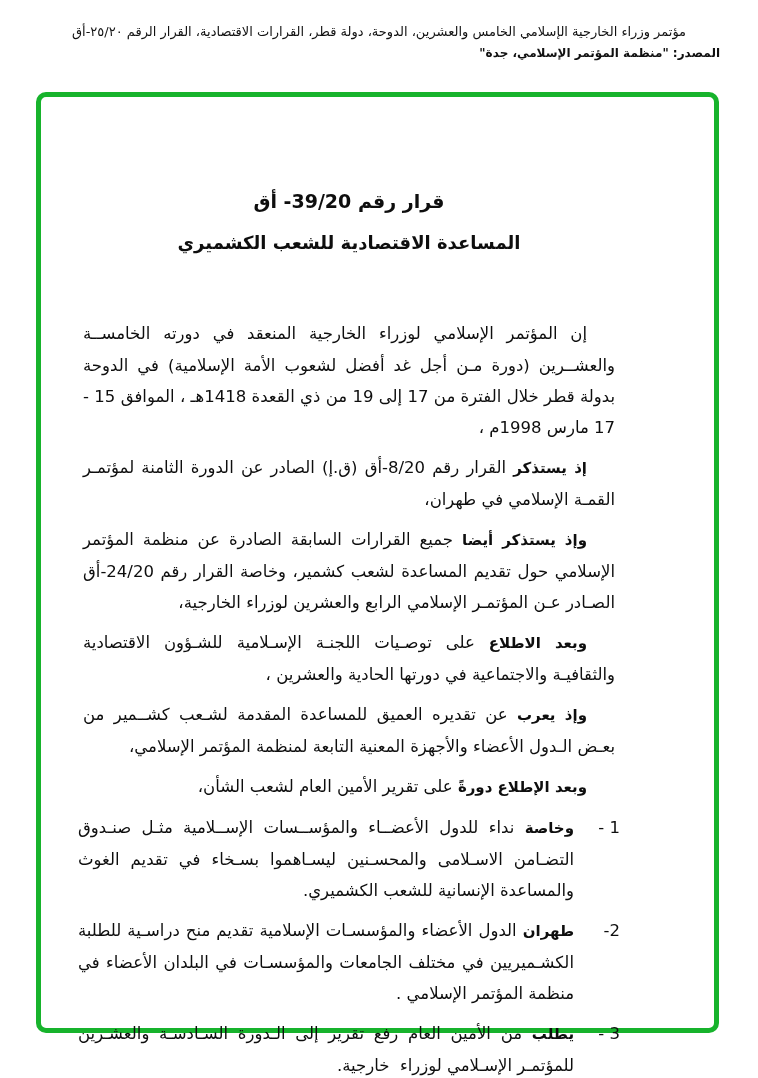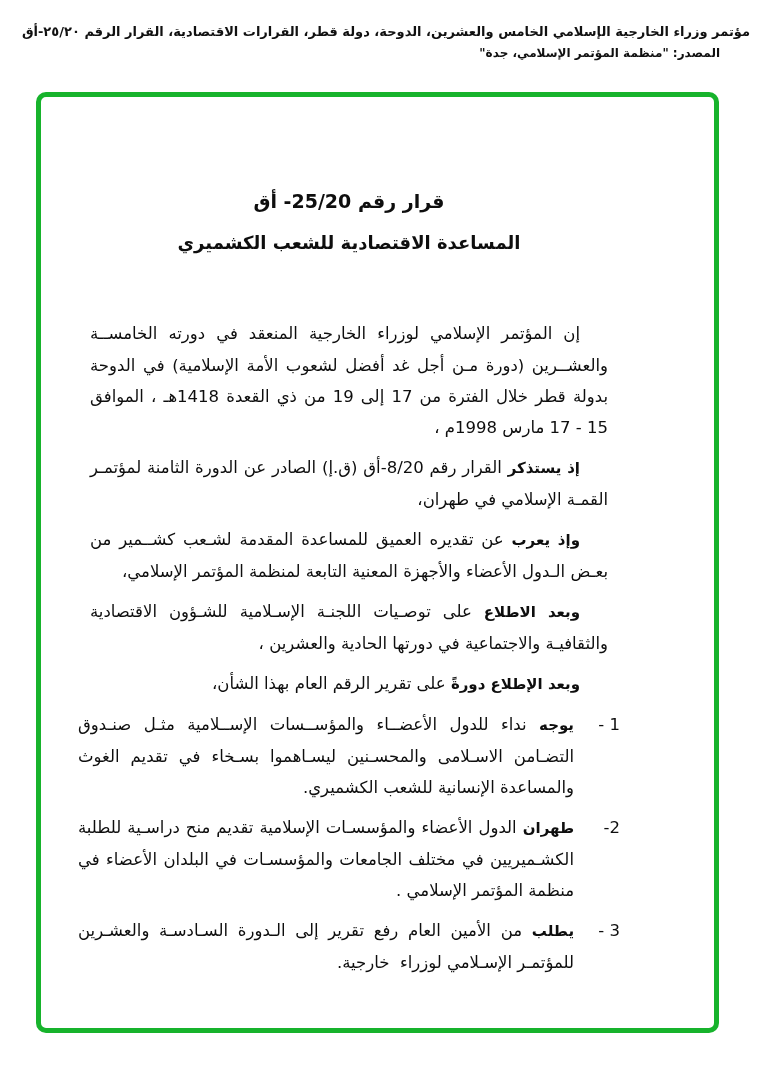--- a/index.html
+++ b/index.html
@@ -8,21 +8,21 @@
     background:#ffffff;color:#121212;
     font-family:"DejaVu Sans", sans-serif;
     overflow:hidden;
   }
   
   .header{
     position:absolute;top:24px;left:8px;right:8px;
     direction:rtl;color:#111;
   }
   .header-line1{
-    font-size:13px;font-weight:bold;text-align:right;
+    font-size:13px;font-weight:normal;text-align:center;
     letter-spacing:.2px;white-space:nowrap;
   }
   .header-line2{
     margin-top:7px;font-size:12px;font-weight:bold;
     text-align:right;padding-right:30px;
   }
   
   .green-frame{
     position:absolute;left:36px;top:92px;
     width:673px;height:931px;
@@ -36,61 +36,62 @@
   }
   .title-main{font-size:19px;font-weight:bold;margin:0 0 20px;}
   .title-mid {font-size:17px;font-weight:bold;margin:0 0 16px;letter-spacing:2px;}
   .title-sub {font-size:18px;font-weight:bold;margin:8px;}
   
   .doc-body{
     position:absolute;top:318px;right:138px;width:542px;
     direction:rtl;text-align:justify;
     font-size:16.5px;line-height:31px;color:#0e0e0e;
   }
-  .doc-body p{margin:0 12px 9px;text-indent:28px;}
+  .doc-body p{margin:0 5px 9px;text-indent:28px;}
   .lead{font-weight:bold;font-size:15px;}
   
   .item{display:flex;direction:rtl;margin:0 0 9px;}
   .item-number{
     flex:0 0 46px;font-size:16.5px;color:#0e0e0e;
     font-family:"DejaVu Sans", sans-serif;
   }
   .item-text{flex:1 1 auto;text-align:justify;}
 </style>
 </head>
 <body>
 
 <div class="header">
   <div class="header-line1">مؤتمر وزراء الخارجية الإسلامي الخامس والعشرين، الدوحة، دولة قطر، القرارات الاقتصادية، القرار الرقم ٢٥/٢٠-أق</div>
   <div class="header-line2">المصدر:  "منظمة المؤتمر الإسلامي، جدة"</div>
 </div>
 
 <div class="green-frame"></div>
 
 <div class="titles">
-  <div class="title-main">قرار رقم 25/20- أق</div>
+  <div class="title-main">قرار رقم 39/20- أق</div>
   <div class="title-sub">المساعدة الاقتصادية للشعب الكشميري</div>
 </div>
 
 <div class="doc-body">
 
   <p><span class="lead"></span> <span>إن المؤتمر الإسلامي لوزراء الخارجية المنعقد في دورته الخامســة والعشــرين (دورة مـن أجل غد أفضل لشعوب الأمة الإسلامية) في الدوحة بدولة قطر خلال الفترة من 17 إلى 19 من ذي القعدة 1418هـ ، الموافق 15 - 17 مارس 1998م ،</span></p>
 
   <p><span class="lead">إذ يستذكر</span> <span>القرار رقم 8/20-أق (ق.إ) الصادر عن الدورة الثامنة لمؤتمـر القمـة الإسلامي في طهران،</span></p>
 
+  <p><span class="lead">وإذ يستذكر أيضا</span> <span>جميع القرارات السابقة الصادرة عن منظمة المؤتمر الإسلامي حول تقديم المساعدة لشعب كشمير،  وخاصة القرار رقم 24/20-أق الصـادر عـن المؤتمـر الإسلامي الرابع والعشرين لوزراء الخارجية،</span></p>
+
+  <p><span class="lead">وبعد الاطلاع</span> <span>على توصـيات اللجنـة الإسـلامية للشـؤون الاقتصادية والثقافيـة والاجتماعية في دورتها الحادية والعشرين ،</span></p>
 
   <p><span class="lead">وإذ يعرب</span> <span>عن تقديره العميق للمساعدة المقدمة لشـعب كشــمير من بعـض الـدول الأعضاء والأجهزة المعنية التابعة لمنظمة المؤتمر الإسلامي،</span></p>
 
-  <p><span class="lead">وبعد الاطلاع</span> <span>على توصـيات اللجنـة الإسـلامية للشـؤون الاقتصادية والثقافيـة والاجتماعية في دورتها الحادية والعشرين ،</span></p>
-
-  <p><span class="lead">وبعد الإطلاع دورةً</span> <span>على تقرير الرقم العام بهذا الشأن،</span></p>
+  <p><span class="lead">وبعد الإطلاع دورةً</span> <span>على تقرير الأمين العام لشعب الشأن،</span></p>
 
   <div class="item">
     <div class="item-number">1 -</div>
-    <div class="item-text"><span class="lead">يوجه</span> <span>نداء للدول الأعضــاء والمؤســسات الإســلامية مثـل صنـدوق التضـامن الاسـلامى والمحسـنين ليسـاهموا بسـخاء في تقديم الغوث والمساعدة الإنسانية للشعب الكشميري.</span></div>
+    <div class="item-text"><span class="lead">وخاصة</span> <span>نداء للدول الأعضــاء والمؤســسات الإســلامية مثـل صنـدوق التضـامن الاسـلامى والمحسـنين ليسـاهموا بسـخاء في تقديم الغوث والمساعدة الإنسانية للشعب الكشميري.</span></div>
   </div>
 
   <div class="item">
     <div class="item-number">2-</div>
     <div class="item-text"><span class="lead">طهران</span> <span>الدول الأعضاء والمؤسسـات الإسلامية تقديم منح دراسـية للطلبة الكشـميريين في مختلف الجامعات والمؤسسـات في البلدان الأعضاء في منظمة المؤتمر الإسلامي .</span></div>
   </div>
 
   <div class="item">
     <div class="item-number">3 -</div>
     <div class="item-text"><span class="lead">يطلب</span> <span>من الأمين  العام رفع تقرير إلى الـدورة السـادسـة والعشـرين للمؤتمـر الإسـلامي لوزراء &nbsp;خارجية.</span></div>

